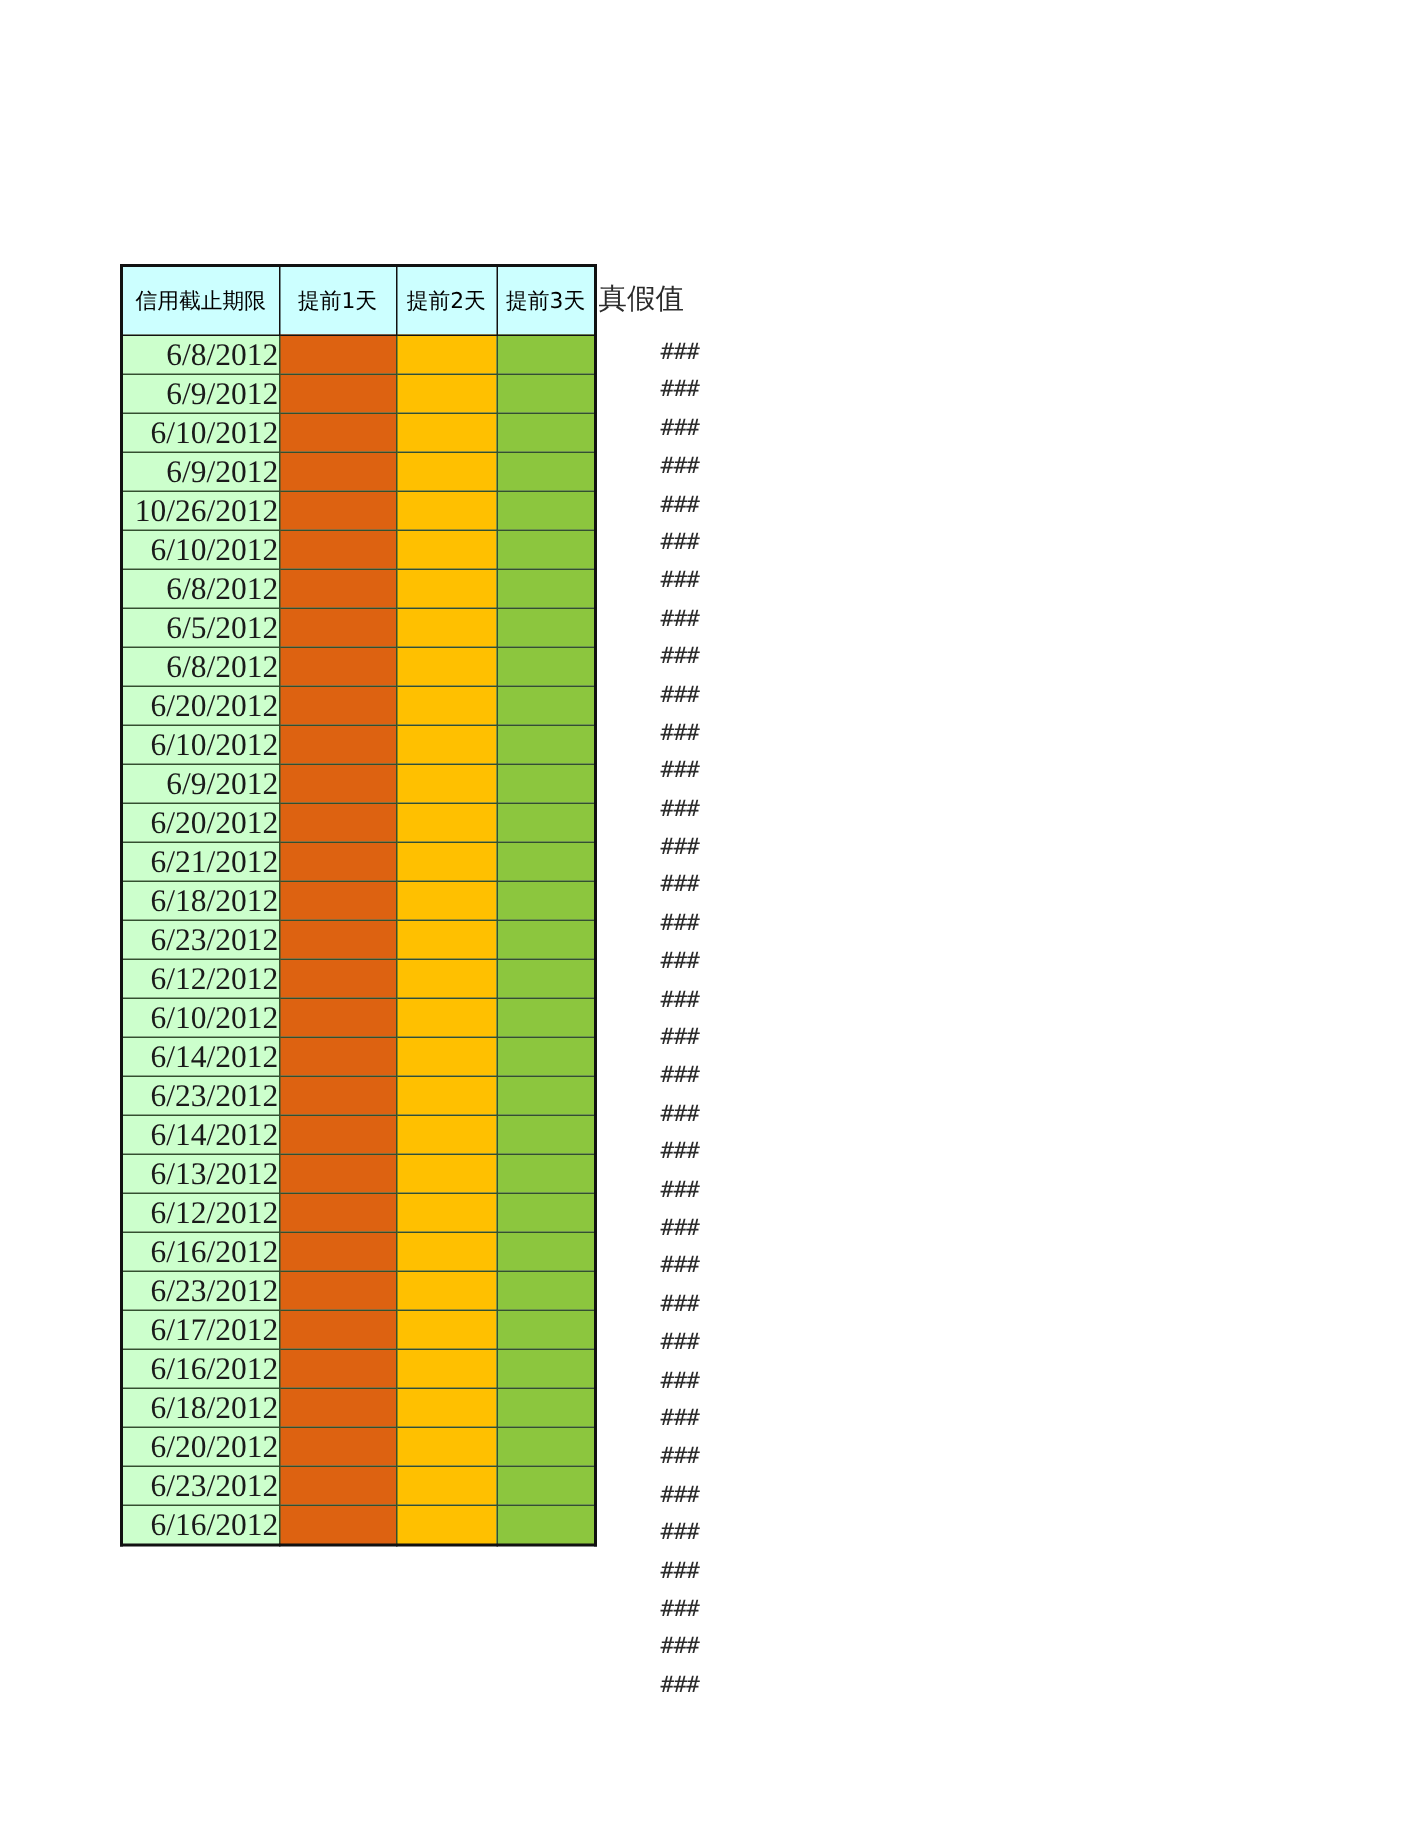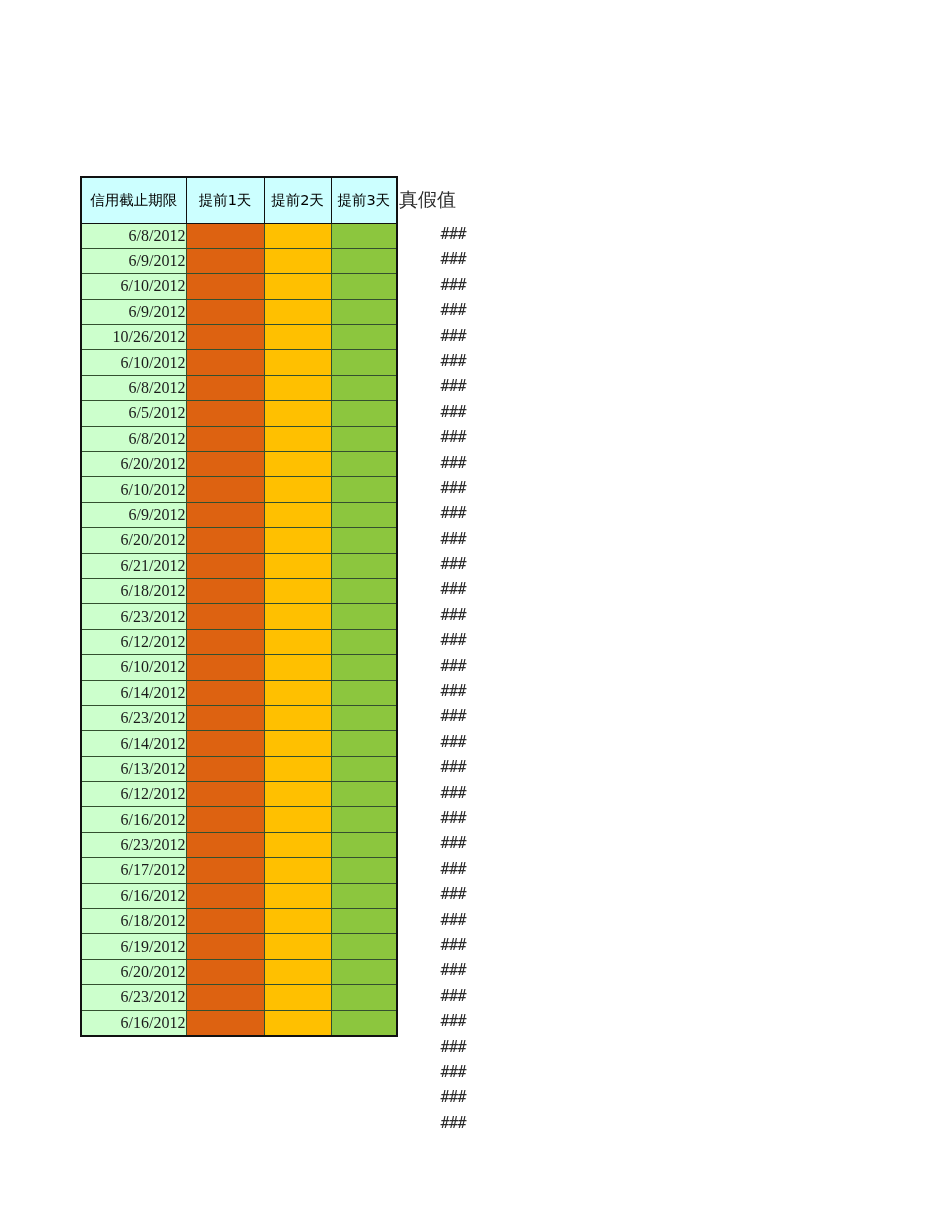--- a/index.html
+++ b/index.html
@@ -67,21 +67,21 @@
     border-color: #111111 !important;
     border-width: 1.5px !important;
   }
 
   
   .cell-date {
     background: #ccffcc;
     text-align: right;
     vertical-align: middle;
     padding-right: 3px;
-    font-size: 16px;
+    font-size: 21px;
     color: #1a1a1a;
     font-family: "Liberation Serif", "DejaVu Serif", serif;
   }
   .cell-d1 { background: #dd6211; }
   .cell-d2 { background: #ffc000; }
   .cell-d3 { background: #8cc63e; }
 
   
   #truth-col {
     position: absolute;
@@ -295,26 +295,20 @@
           <td class="cell-d2"></td>
           <td class="cell-d3"></td>
         </tr>
         <tr>
           <td class="cell-date">6/18/2012</td>
           <td class="cell-d1"></td>
           <td class="cell-d2"></td>
           <td class="cell-d3"></td>
         </tr>
         <tr>
-          <td class="cell-date">6/19/2012</td>
-          <td class="cell-d1"></td>
-          <td class="cell-d2"></td>
-          <td class="cell-d3"></td>
-        </tr>
-        <tr>
           <td class="cell-date">6/20/2012</td>
           <td class="cell-d1"></td>
           <td class="cell-d2"></td>
           <td class="cell-d3"></td>
         </tr>
         <tr>
           <td class="cell-date">6/23/2012</td>
           <td class="cell-d1"></td>
           <td class="cell-d2"></td>
           <td class="cell-d3"></td>

